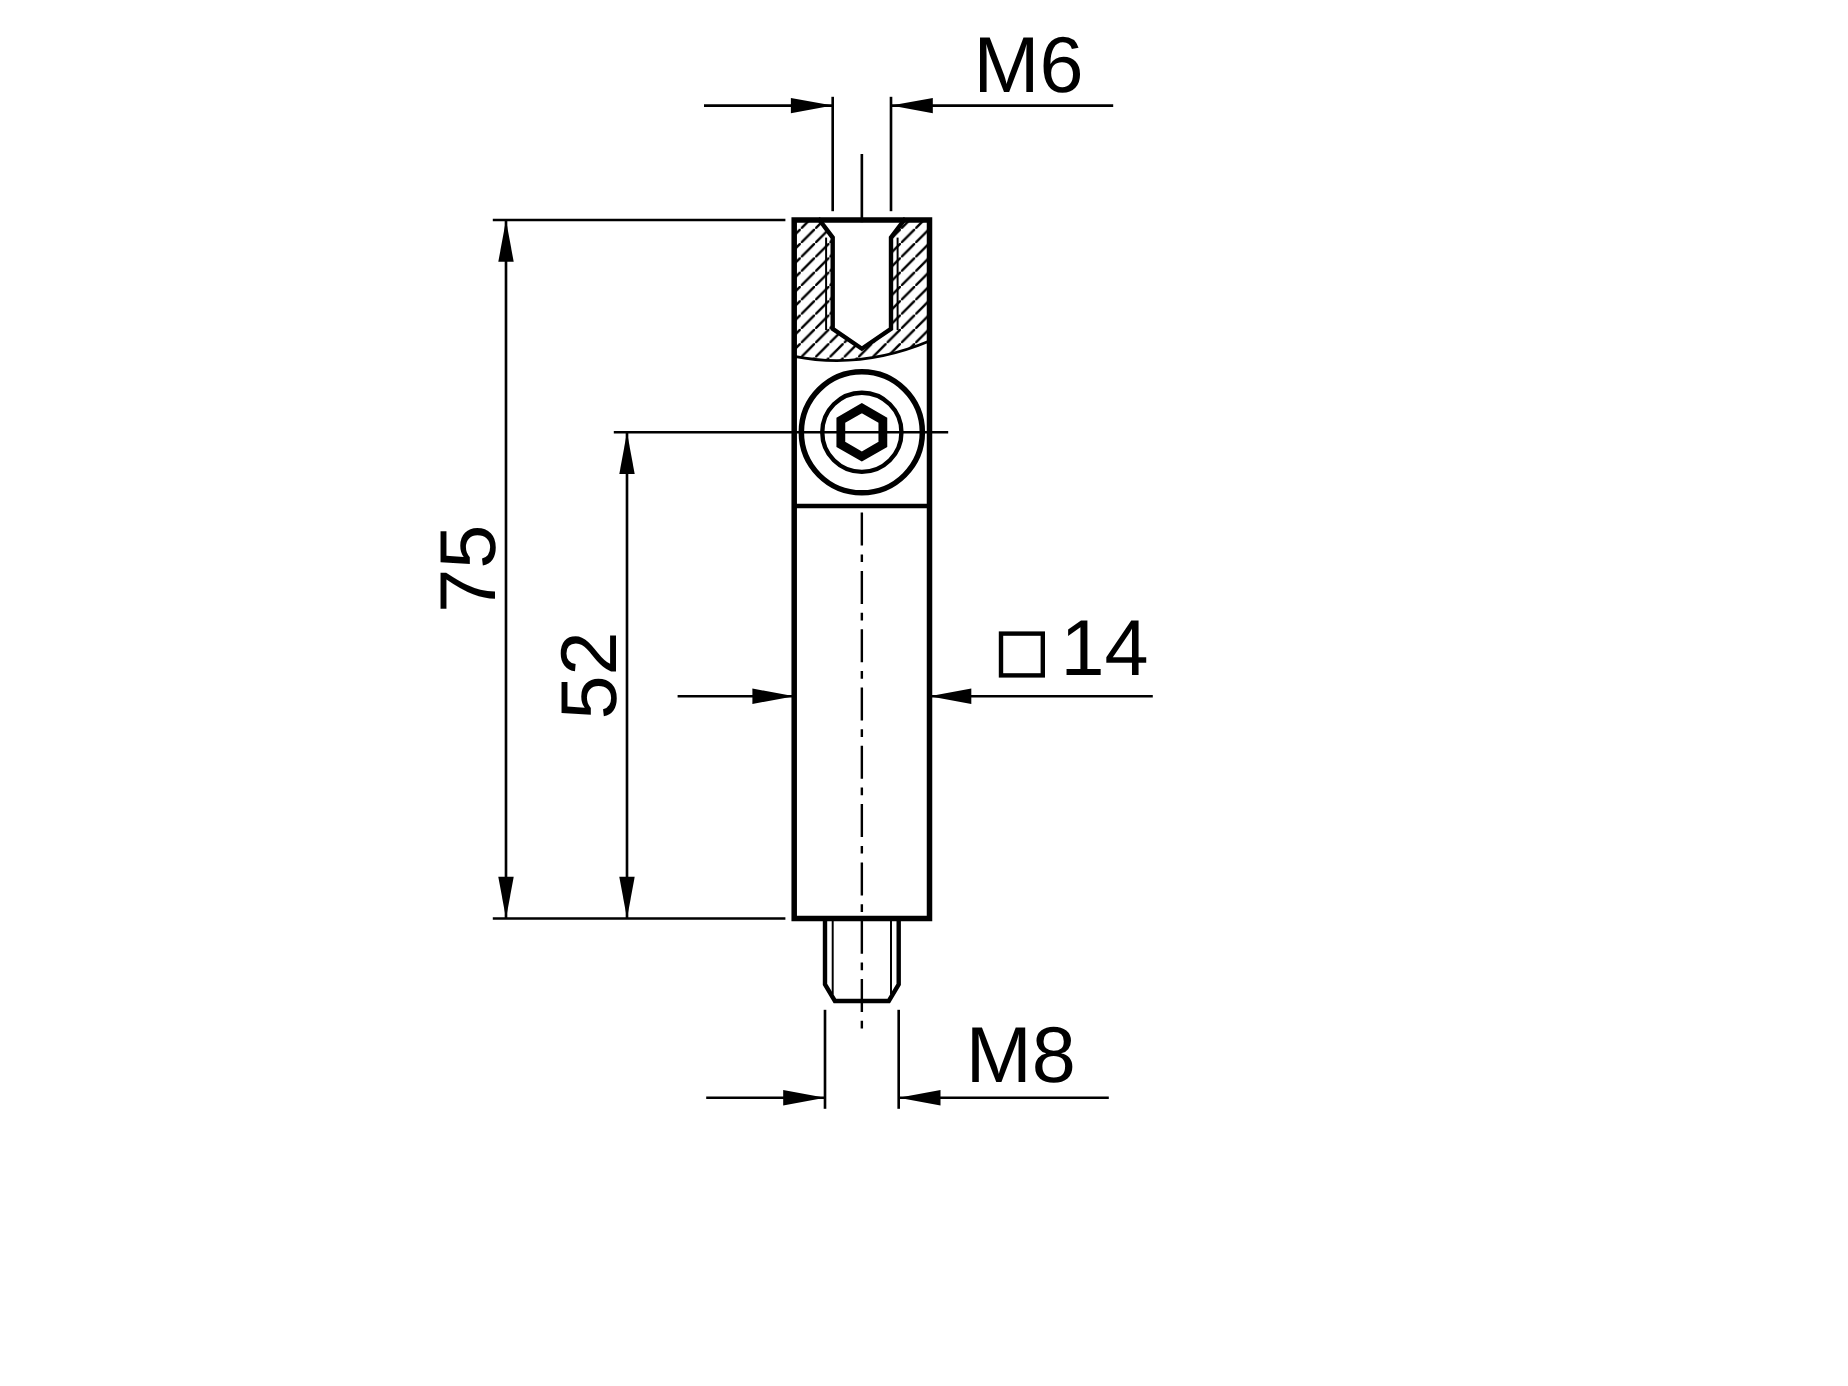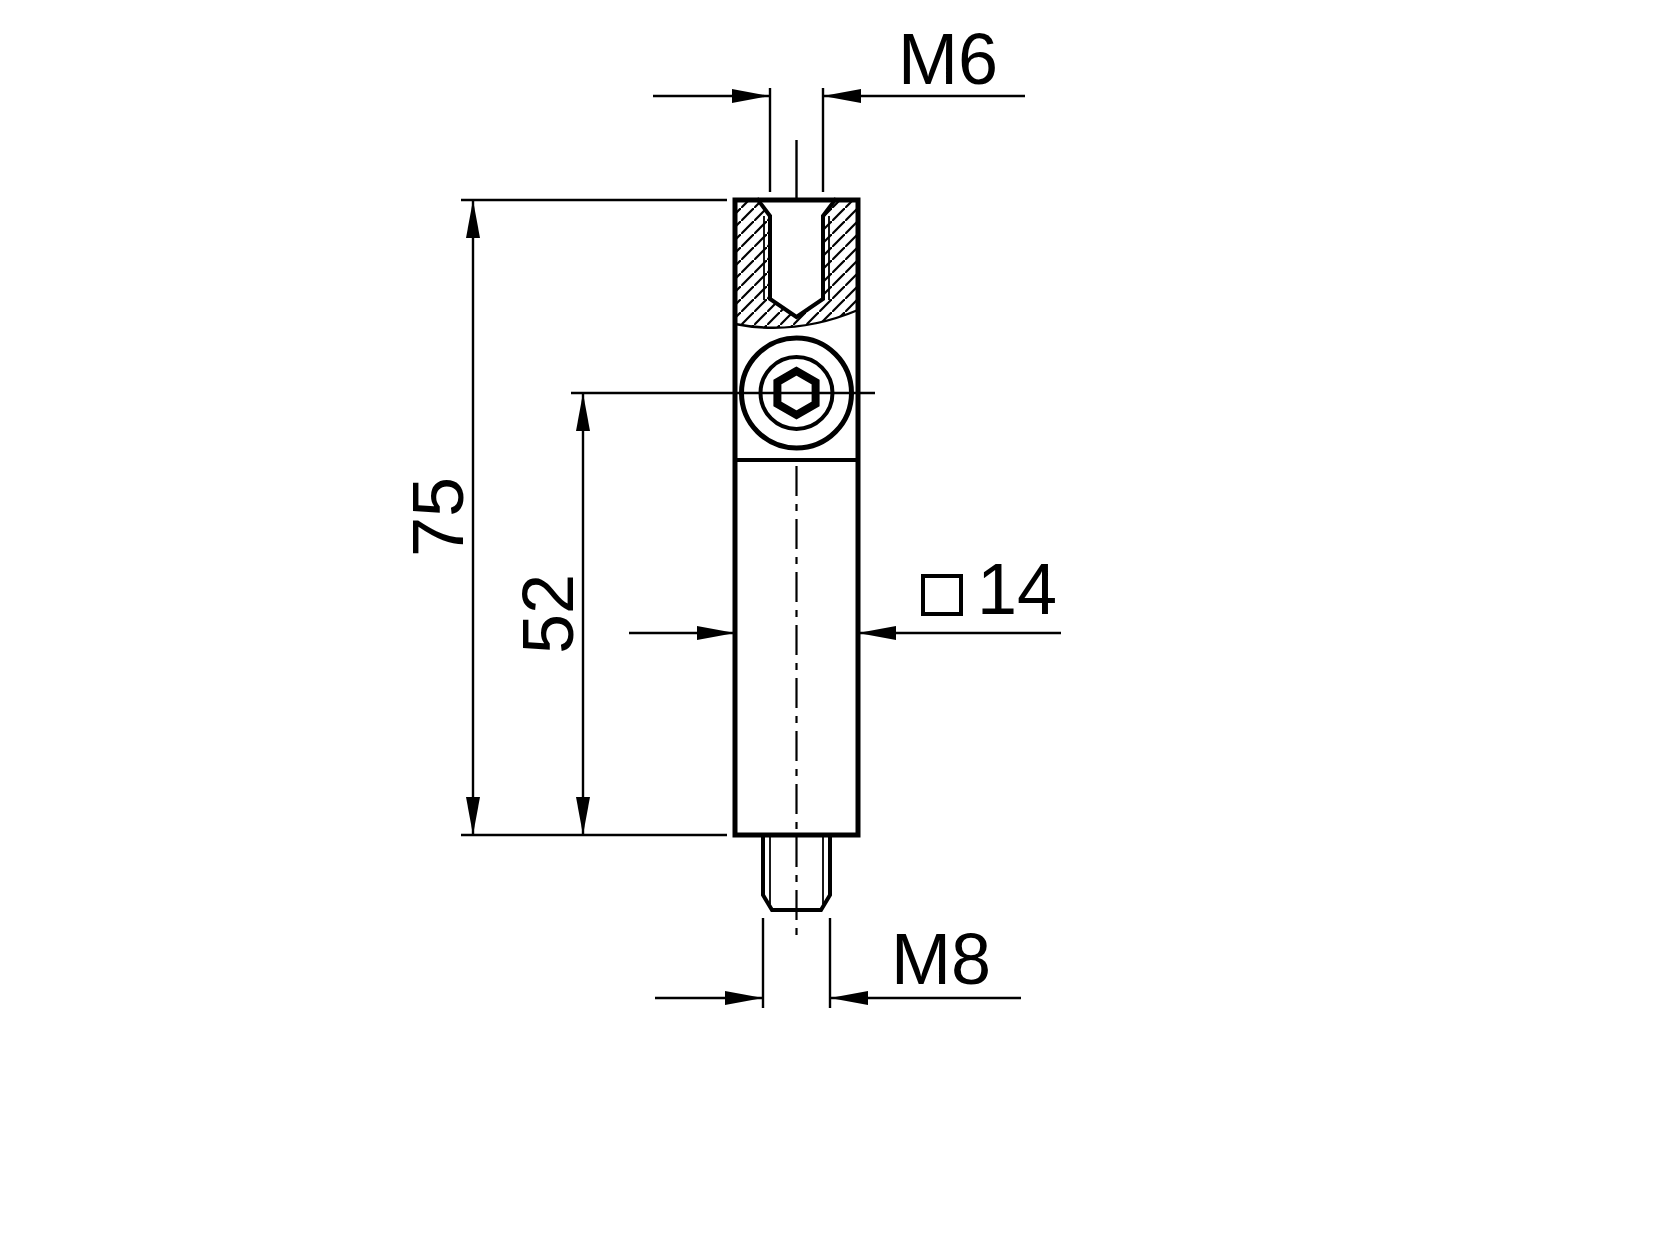--- a/index.html
+++ b/index.html
@@ -2,21 +2,20 @@
 <html><head>
 <meta charset="utf-8">
 <style>
   html, body { margin: 0; padding: 0; background: #ffffff; }
   .canvas {
     position: relative;
     width: 1336px;
     height: 1260px;
     background: #ffffff;
     overflow: hidden;
-    margin-left: 13px;
   }
   svg { display: block; }
   
   .ol  { stroke: #000; stroke-width: 5;   fill: none; stroke-linecap: square; }  
   .ml  { stroke: #000; stroke-width: 4;   fill: none; stroke-linecap: square; }  
   .tl  { stroke: #000; stroke-width: 2.4; fill: none; stroke-linecap: butt; }    
   .xl  { stroke: #000; stroke-width: 1.8; fill: none; }                          
   .cl  { stroke: #000; stroke-width: 2.2; fill: none; stroke-dasharray: 30 8 7 8; } 
   .ar  { fill: #000; stroke: none; }                                             
   .lbl {

